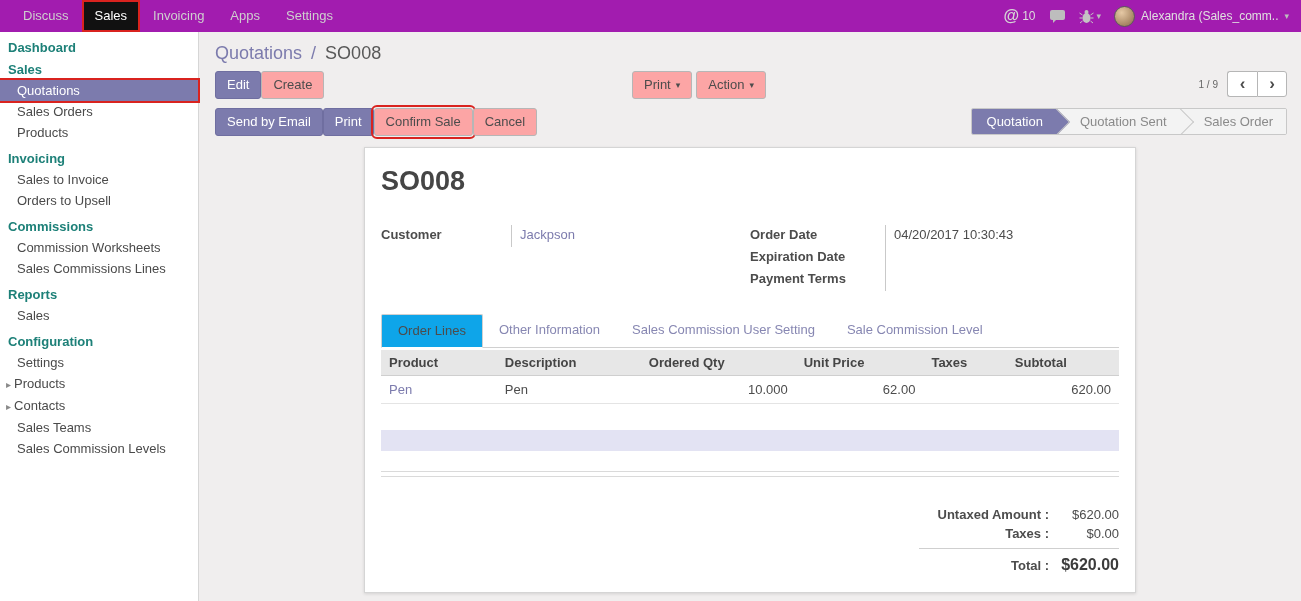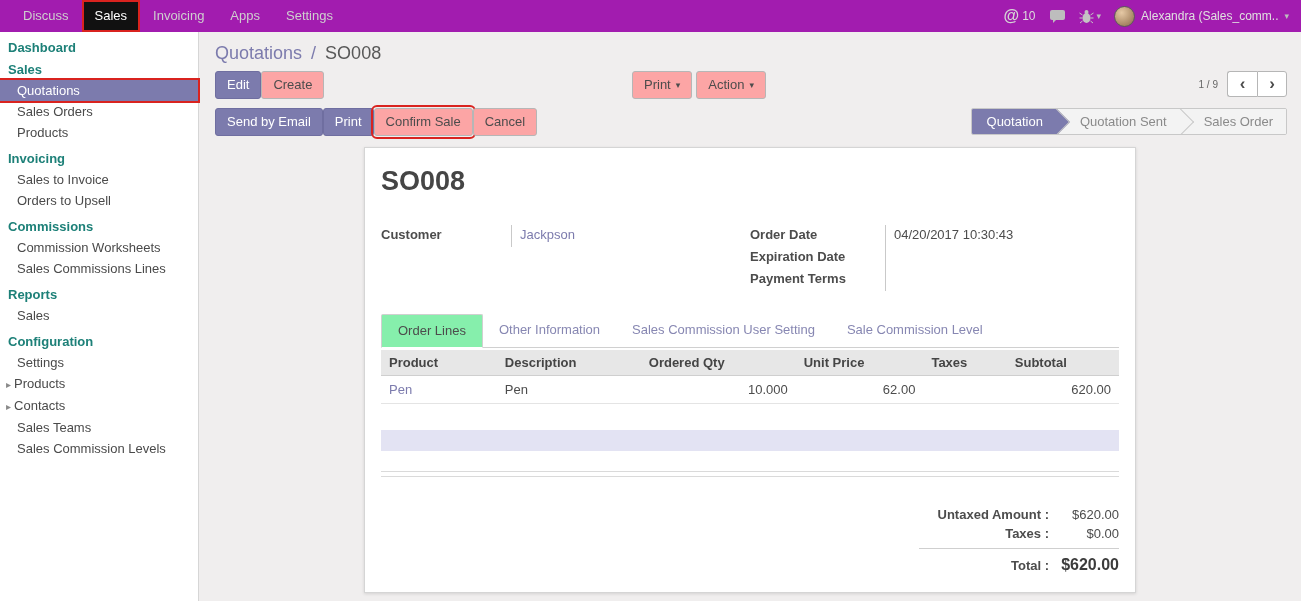--- a/index.html
+++ b/index.html
@@ -107,21 +107,21 @@
   .info-col { width: 50%; }
   .field-row { display: flex; min-height: 22px; }
   .field-label { width: 130px; font-weight: bold; font-size: 13px; color: #4c4c4c; padding-top: 2px; flex: 0 0 auto; }
   .info-col.right .field-label { width: 135px; }
   .field-value { flex: 1; border-left: 1px solid #c9c9c9; padding: 2px 0 2px 8px; min-height: 20px; font-size: 13px; color: #4c4c4c; }
   .link { color: #7c7bad; cursor: pointer; }
 
   .tabs { margin-top: 23px; border-bottom: 1px solid #d0d0d0; display: flex; }
   .tab { padding: 8px 16px 9px; font-size: 13px; color: #8787b2; cursor: pointer; }
   .tab.active {
-    background: #86efac; border: 1px solid #d0d0d0; border-bottom: 1px solid #fff;
+    background: #0ea5e9; border: 1px solid #d0d0d0; border-bottom: 1px solid #fff;
     margin-bottom: -1px; color: #4c4c4c; border-radius: 2px 2px 0 0;
   }
 
   .ol-table { width: 100%; border-collapse: collapse; margin-top: 2px; }
   .ol-table th {
     background: #e7e7e7; font-weight: bold; text-align: left; padding: 5px 8px;
     font-size: 13px; color: #454545; border-bottom: 1px solid #cfcfcf;
   }
   .ol-table td { padding: 6px 8px; font-size: 13px; border-bottom: 1px solid #e4e4e4; cursor: pointer; }
   .num { text-align: right; }

